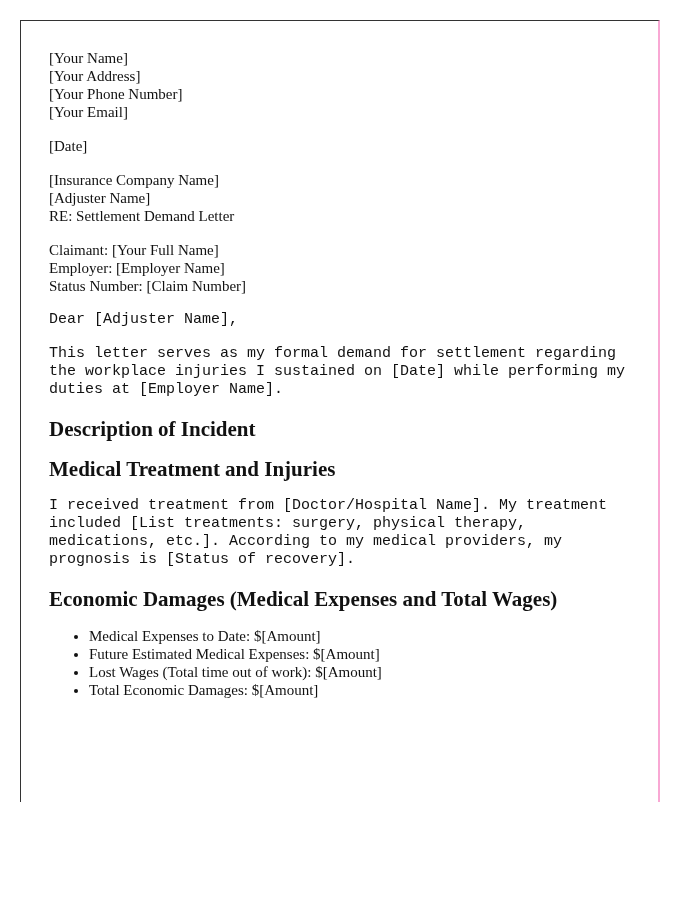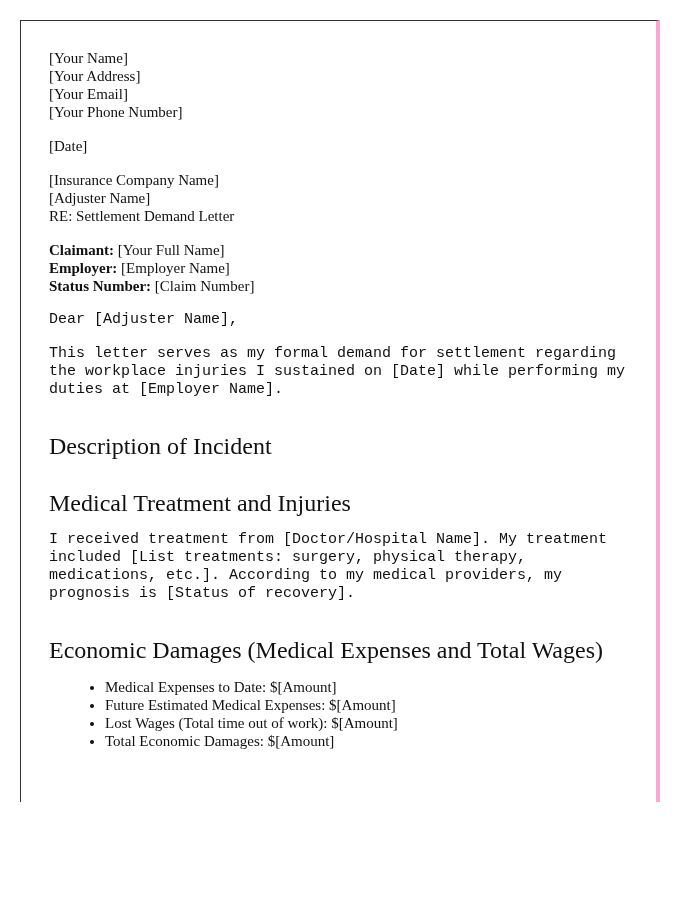--- a/index.html
+++ b/index.html
@@ -16,72 +16,72 @@
       color: #111111;
     }
     .page-frame {
       position: absolute;
       left: 20px;
       top: 20px;
       width: 640px;
       height: 782px;
       border-top: 1px solid #333333;
       border-left: 1px solid #333333;
-      border-right: 4px solid #f9a8d4;
+      border-right: 2px solid #f9a8d4;
       box-sizing: border-box;
       overflow: hidden;
     }
     .letter {
       position: absolute;
       left: 28px;
       top: 28px;
       width: 580px;
       font-size: 15px;
       line-height: 18px;
     }
     .block {
       margin: 0 0 16px 0;
     }
     .line {
       display: block;
       white-space: nowrap;
     }
     .label {
-      font-weight: bold;
+      font-weight: normal;
     }
     p {
       margin: 0 0 16px 0;
       font-family: Liberation Mono, monospace;
     }
     h2 {
-      font-size: 24px;
-      font-weight: normal;
-      margin: 37px 0 18px 0;
+      font-size: 21px;
+      font-weight: bold;
+      margin: 20px 0 18px 0;
       line-height: 20px;
     }
     ul {
-      margin: 16px;
+      margin: 0;
       padding-left: 40px;
       list-style: disc;
     }
     ul li {
       line-height: 18px;
     }
   </style>
 </head>
 <body>
 
 <div class="page-frame">
   <div class="letter">
 
     <div class="block">
       <span class="line">[Your Name]</span>
       <span class="line">[Your Address]</span>
+      <span class="line">[Your Phone Number]</span>
       <span class="line">[Your Email]</span>
-      <span class="line">[Your Phone Number]</span>
     </div>
 
     <div class="block">
       <span class="line">[Date]</span>
     </div>
 
     <div class="block">
       <span class="line">[Insurance Company Name]</span>
       <span class="line">[Adjuster Name]</span>
       <span class="line">RE: Settlement Demand Letter</span>

